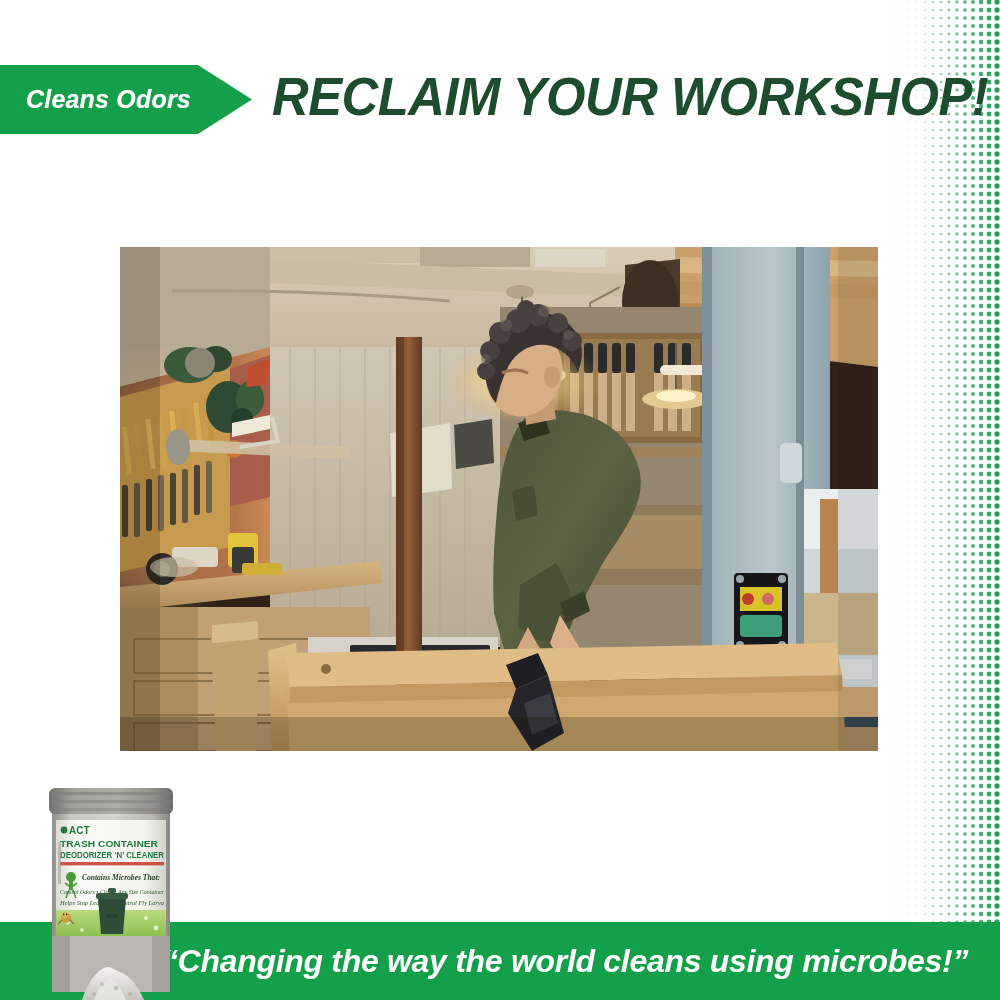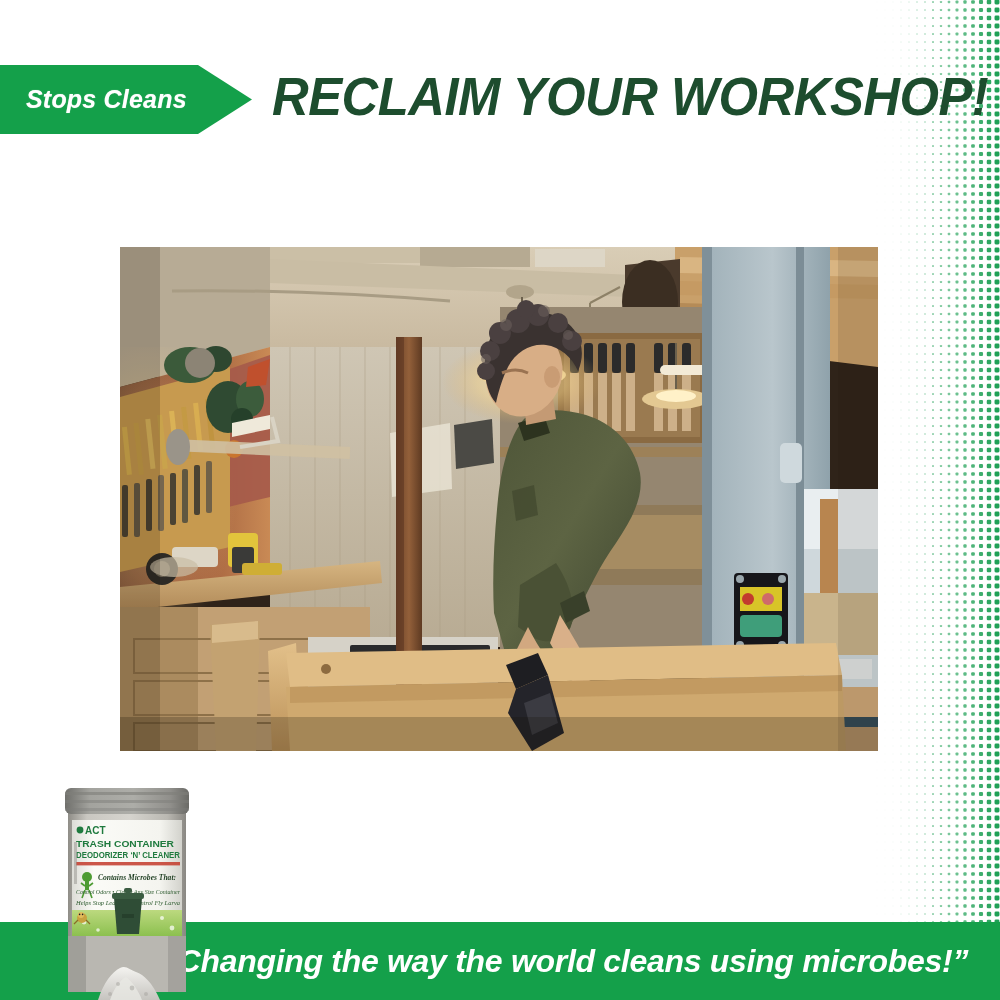--- a/index.html
+++ b/index.html
@@ -88,21 +88,21 @@
     font-weight: bold;
     font-style: italic;
     letter-spacing: -0.3px;
     padding-left: 130px;
     white-space: nowrap;
   }
 
   
   #product {
     position: absolute;
-    left: 54px; bottom: 0;
+    left: 38px; bottom: 0;
     width: 150px; height: 218px;
   }
   #product svg { display: block; width: 100%; height: 100%; }
 </style>
 </head>
 <body>
 
 <div id="poster">
 
   <div id="halftone">
@@ -2095,21 +2095,21 @@
           <rect x="96.17" y="928.17" width="3.65" height="3.65" rx="1.02" opacity="0.772"></rect>
           <rect x="103.97" y="927.97" width="4.06" height="4.06" rx="1.14" opacity="0.838"></rect>
           <rect x="111.76" y="927.76" width="4.49" height="4.49" rx="1.26" opacity="0.906"></rect>
           <rect x="119.53" y="927.53" width="4.93" height="4.93" rx="1.38" opacity="0.974"></rect>
           <rect x="127.45" y="927.45" width="5.10" height="5.10" rx="1.43" opacity="1.000"></rect>
         </g>
     </svg>
   </div>
 
   <div id="badge">
-    <span id="badge-label">Stops Cleans</span>
+    <span id="badge-label">Cleans Odors</span>
   </div>
 
   <div id="headline">RECLAIM YOUR WORKSHOP!</div>
 
   <div id="photo">
     <svg viewBox="0 0 758 504" preserveAspectRatio="none">
       <defs>
         <linearGradient id="ceil" x1="0" y1="0" x2="0" y2="1">
           <stop offset="0" stop-color="#d9cdb6"></stop>
           <stop offset="1" stop-color="#c4b49a"></stop>

